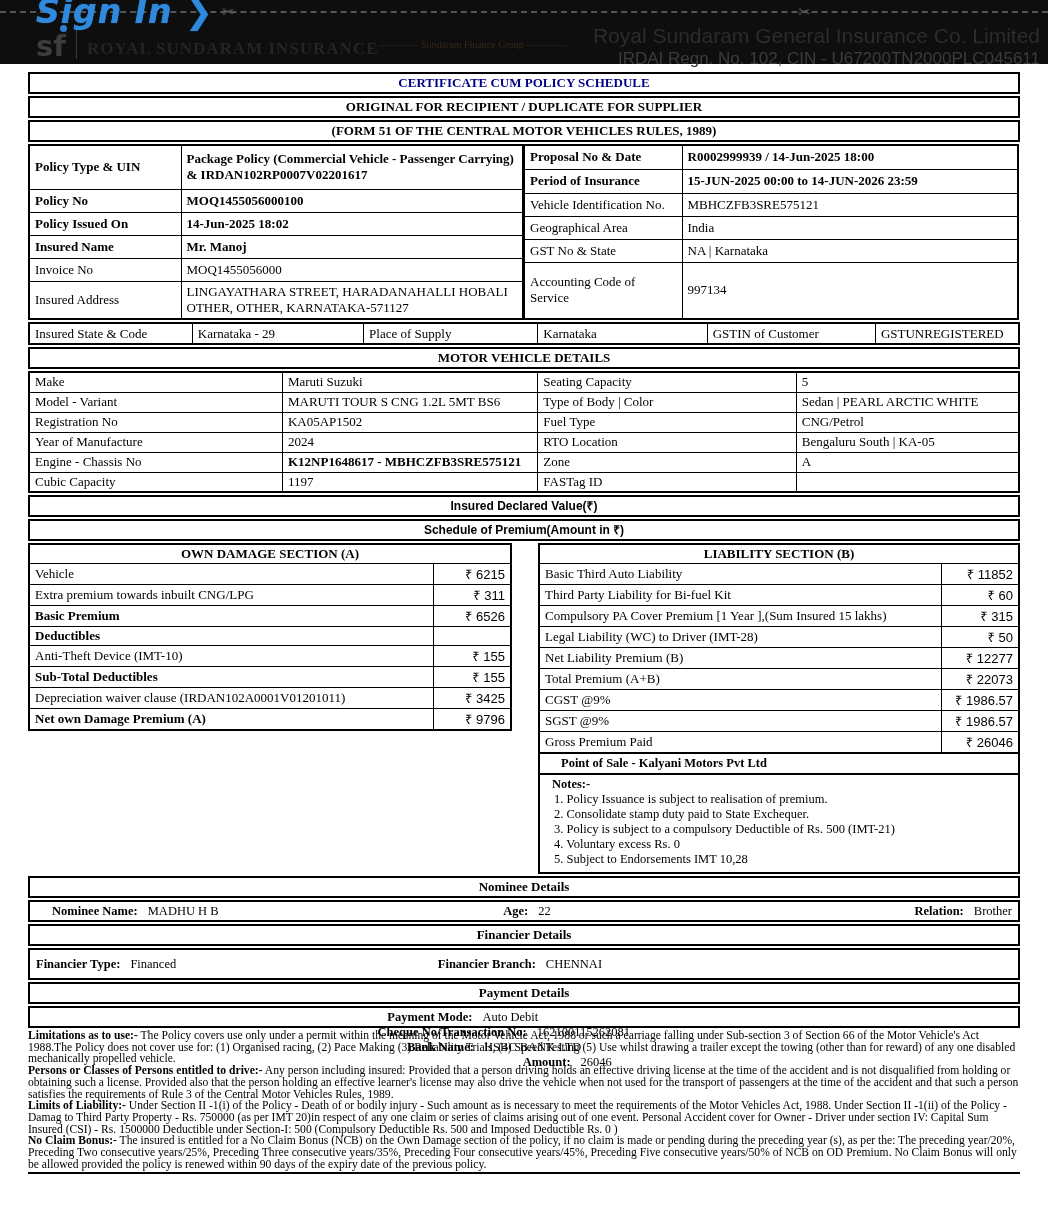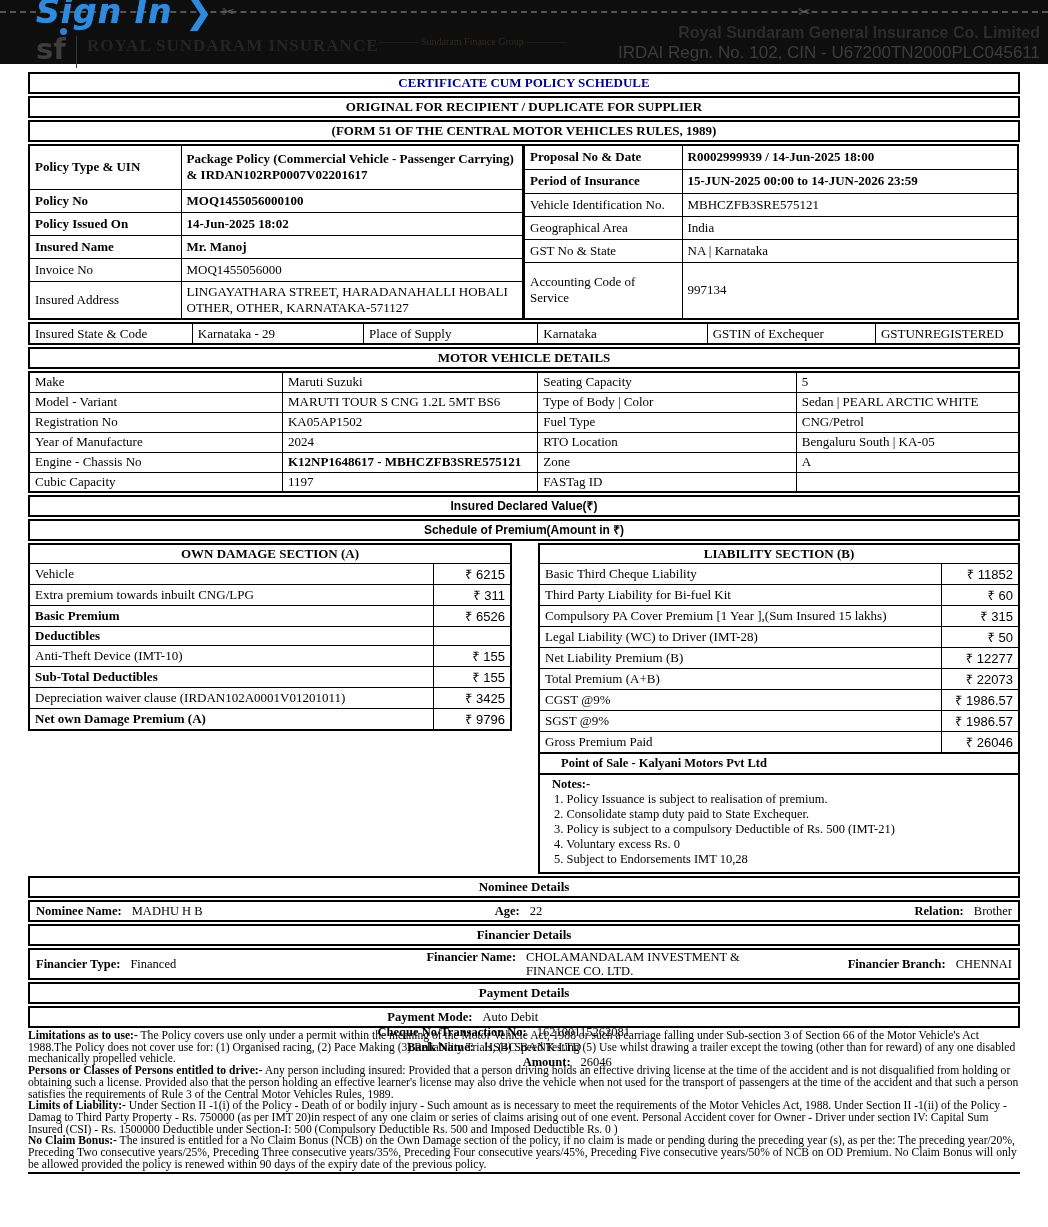--- a/index.html
+++ b/index.html
@@ -13,31 +13,31 @@
   
   .topbar { height:64px; background:#0e0e0e; position:relative; }
   .cutline { position:absolute; top:11px; left:0; width:100%; border-top:2px dashed #555; z-index:1; }
   .scissors { position:absolute; top:-10px; font-size:15px; color:#5a5a5a; }
   .s1 { left:222px; } .s2 { left:798px; }
   .signin {
     position:absolute; top:-8px; left:36px; z-index:3; cursor:pointer;
     font-family:"DejaVu Sans", sans-serif; font-style:italic; font-weight:bold;
     font-size:33px; letter-spacing:1px; color:#2f8ade; text-shadow:0 0 1px #2f8ade;
   }
-  .brand { position:absolute; left:36px; top:36px; display:flex; align-items:flex-start; gap:10px; z-index:2; }
+  .brand { position:absolute; left:36px; top:27px; display:flex; align-items:flex-end; gap:10px; z-index:2; }
   .logo-mark { font-family:"DejaVu Sans", sans-serif; font-weight:bold; font-size:29px; line-height:26px; color:#3d3d3d; position:relative; }
   .logo-mark::after { content:""; position:absolute; top:-8px; right:-1px; width:7px; height:7px; border-radius:50%; background:#2f7fd6; }
   .logo-divider { width:1px; height:32px; background:#3a3a3a; }
   .brand-text { display:flex; flex-direction:row; }
   .brand-name { font-weight:bold; font-size:17px; letter-spacing:1px; color:#242424; }
   .brand-tagline { font-size:10px; color:#33281c; text-align:center; }
   .brand-tagline::before { content:"———— "; }
   .brand-tagline::after { content:" ————"; }
   .company { position:absolute; right:8px; top:24px; text-align:right; z-index:2; }
-  .company-name { font-family:"Liberation Sans", sans-serif; font-weight:bold; font-size:16px; color:#2c2c2c; }
+  .company-name { font-family:"Liberation Sans", sans-serif; font-weight:normal; font-size:21px; color:#2c2c2c; }
   .company-reg { font-family:"Liberation Sans", sans-serif; font-size:17px; color:#3c3c3c; margin-top:1px; }
 
   
   .doc { margin:8px 28px 0 28px; }
   .banner {
     border:2px solid #000; text-align:center; font-weight:bold;
     font-size:13px; line-height:16px; padding:1px 0; margin-bottom:2px;
   }
   .banner.title { color:#00008B; }
   .banner.sans { font-family:"Liberation Sans", sans-serif; font-size:12px; }
@@ -68,21 +68,21 @@
   .prem-tbl .hdr { text-align:center; font-weight:bold; font-size:13px; height:19px; }
   .amt { text-align:right; font-family:"Liberation Sans", sans-serif; font-size:12px; width:78px; }
   .pos-row { border:2px solid #000; border-top:none; font-weight:bold; font-size:12.5px; padding:2px 21px; }
   .notes-box { border:2px solid #000; border-top:none; font-size:12.5px; padding:2px 4px 5px 12px; }
   .notes-box .notes-title { font-weight:bold; }
   .notes-box div.note-line { line-height:15px; padding-left:2px; }
 
   .det-row { border:2px solid #000; display:flex; align-items:center; font-size:12.5px; padding:2px 6px; margin-bottom:2px; }
   .det-row .lab { font-weight:bold; white-space:nowrap; }
   .det-row .val { margin-left:10px; }
-  .nom-g1 { width:47%; display:flex; align-items:center; }
+  .nom-g1 { width:47%; display:flex; align-items:center;margin-left:16px; }
   .nom-g2 { width:37%; display:flex; align-items:center; }
   .nom-g3 { width:16%; display:flex; align-items:center; justify-content:flex-end; }
   .fin-g1 { width:40%; display:flex; align-items:center; }
   .fin-g2 { width:42%; display:flex; align-items:flex-start; }
   .fin-g2 .val { max-width:270px; line-height:14px; }
   .fin-g3 { width:18%; display:flex; align-items:center; justify-content:flex-end; }
   .pay-g1 { width:28%; display:flex; align-items:center; }
   .pay-g2 { width:30%; display:flex; align-items:center; }
   .pay-g3 { width:24%; display:flex; align-items:center; }
   .pay-g4 { width:18%; display:flex; align-items:center; justify-content:flex-end; }
@@ -181,21 +181,21 @@
         </table>
     </div>
 
     <table class="tbl state-tbl">
       <tbody>
           <tr>
         <td style="width:16.5%">Insured State &amp; Code</td>
         <td style="width:17.3%">Karnataka - 29</td>
         <td style="width:17.6%">Place of Supply</td>
         <td style="width:17.1%">Karnataka</td>
-        <td style="width:17.0%">GSTIN of Exchequer</td>
+        <td style="width:17.0%">GSTIN of Customer</td>
         <td style="width:14.5%">GSTUNREGISTERED</td>
       </tr>
     </tbody>
       </table>
 
     <div class="banner">MOTOR VEHICLE DETAILS</div>
 
     <table class="tbl veh-tbl">
       <tbody>
           <tr>
@@ -284,21 +284,21 @@
         </tbody>
           </table>
       </div>
       <div class="prem-right">
         <table class="tbl prem-tbl">
           <tbody>
               <tr>
                 <td class="hdr" colspan="2">LIABILITY SECTION (B)</td>
               </tr>
           <tr>
-                <td>Basic Third Cheque Liability</td>
+                <td>Basic Third Auto Liability</td>
                 <td class="amt">₹ 11852</td>
               </tr>
           <tr>
                 <td>Third Party Liability for Bi-fuel Kit</td>
                 <td class="amt">₹ 60</td>
               </tr>
           <tr>
                 <td>Compulsory PA Cover Premium [1  Year ],(Sum Insured 15 lakhs)</td>
                 <td class="amt">₹ 315</td>
               </tr>
@@ -355,24 +355,20 @@
         <span class="val">Brother</span>
       </span>
     </div>
 
     <div class="banner">Financier Details</div>
     <div class="det-row" style="height:32px;">
       <span class="fin-g1">
         <span class="lab">Financier Type:</span>
         <span class="val">Financed</span>
       </span>
-      <span class="fin-g2">
-        <span class="lab">Financier Name:</span>
-        <span class="val">CHOLAMANDALAM INVESTMENT &amp; FINANCE CO. LTD.</span>
-      </span>
       <span class="fin-g3">
         <span class="lab">Financier Branch:</span>
         <span class="val">CHENNAI</span>
       </span>
     </div>
 
     <div class="banner">Payment Details</div>
     <div class="det-row" style="height:22px;flex-direction:column;">
       <span class="pay-g1">
         <span class="lab">Payment Mode:</span>

